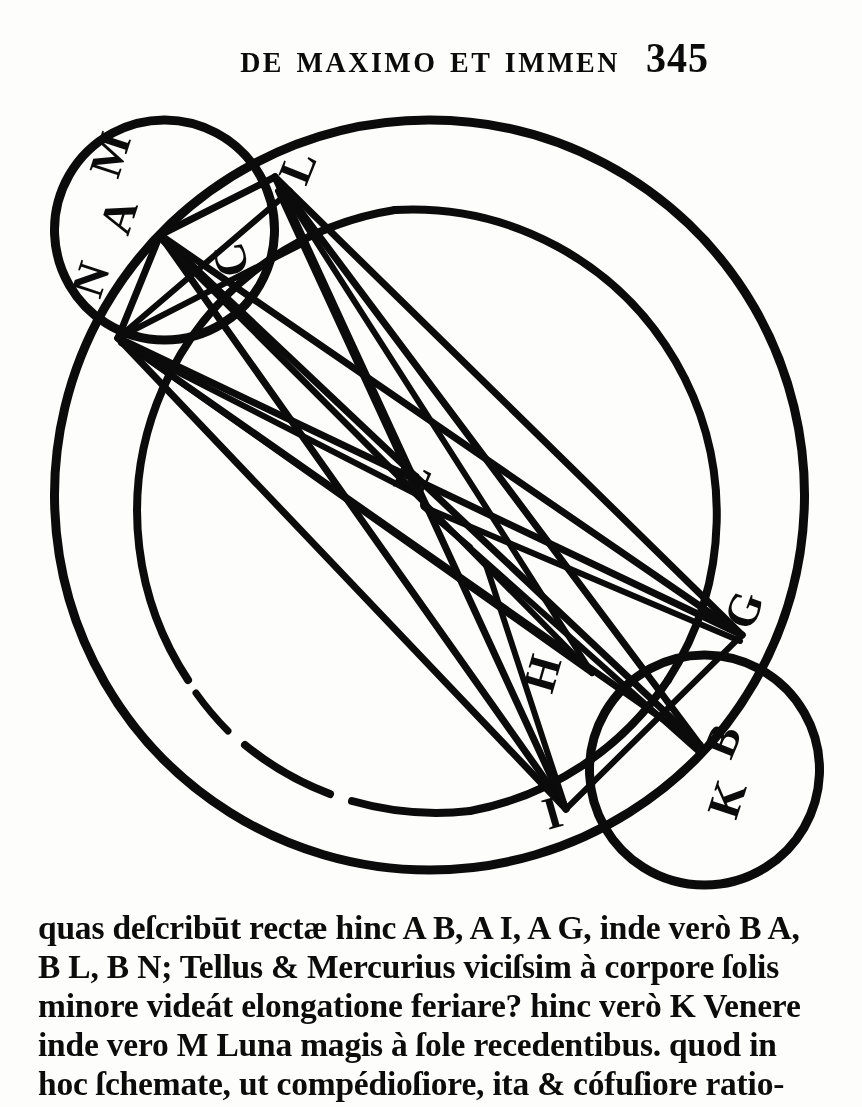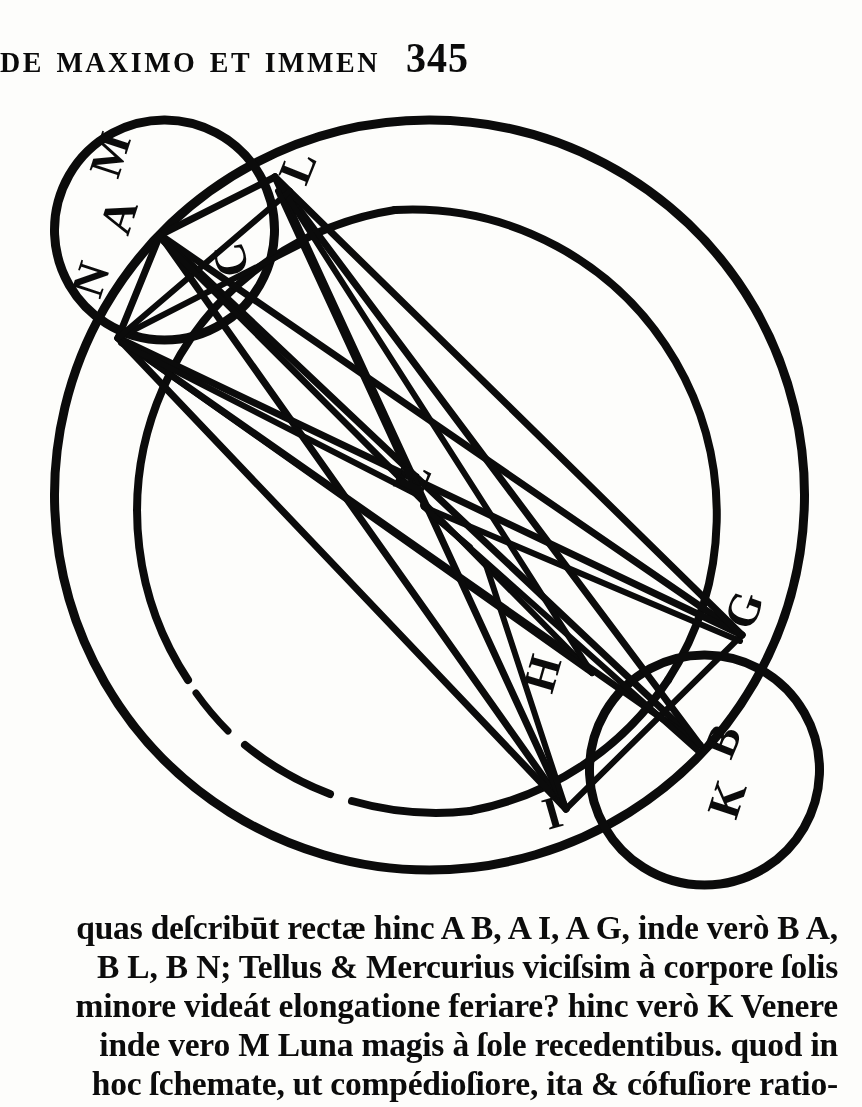--- a/index.html
+++ b/index.html
@@ -18,23 +18,23 @@
   #page {
     position: absolute;
     inset: 0;
     background: #fdfdfb;
   }
 
   
   #header {
     position: absolute;
     top: 34px;
-    left: 0;
+    left: 13px;
     width: 696px;
-    text-align: left;
+    text-align: right;
     white-space: nowrap;
   }
   #header .hd-text {
     display: inline-block;
     font-family: "Liberation Serif", serif;
     font-weight: 700;
     font-size: 40px;
     letter-spacing: 2.5px;
     font-variant: small-caps;
     text-transform: lowercase;
@@ -68,21 +68,20 @@
     fill: #0b0b0b;
     font-size: 46px;
   }
 
   
   #bodytext {
     position: absolute;
     left: 38px;
     top: 908px;
     width: 800px;
-    text-align: right;
   }
   #bodytext .ln {
     font-family: "Liberation Serif", serif;
     font-size: 33.5px;
     font-weight: 700;
     line-height: 39px;
     color: #0c0c0c;
     white-space: nowrap;
     letter-spacing: -0.2px;
     transform: scaleY(1.03);

